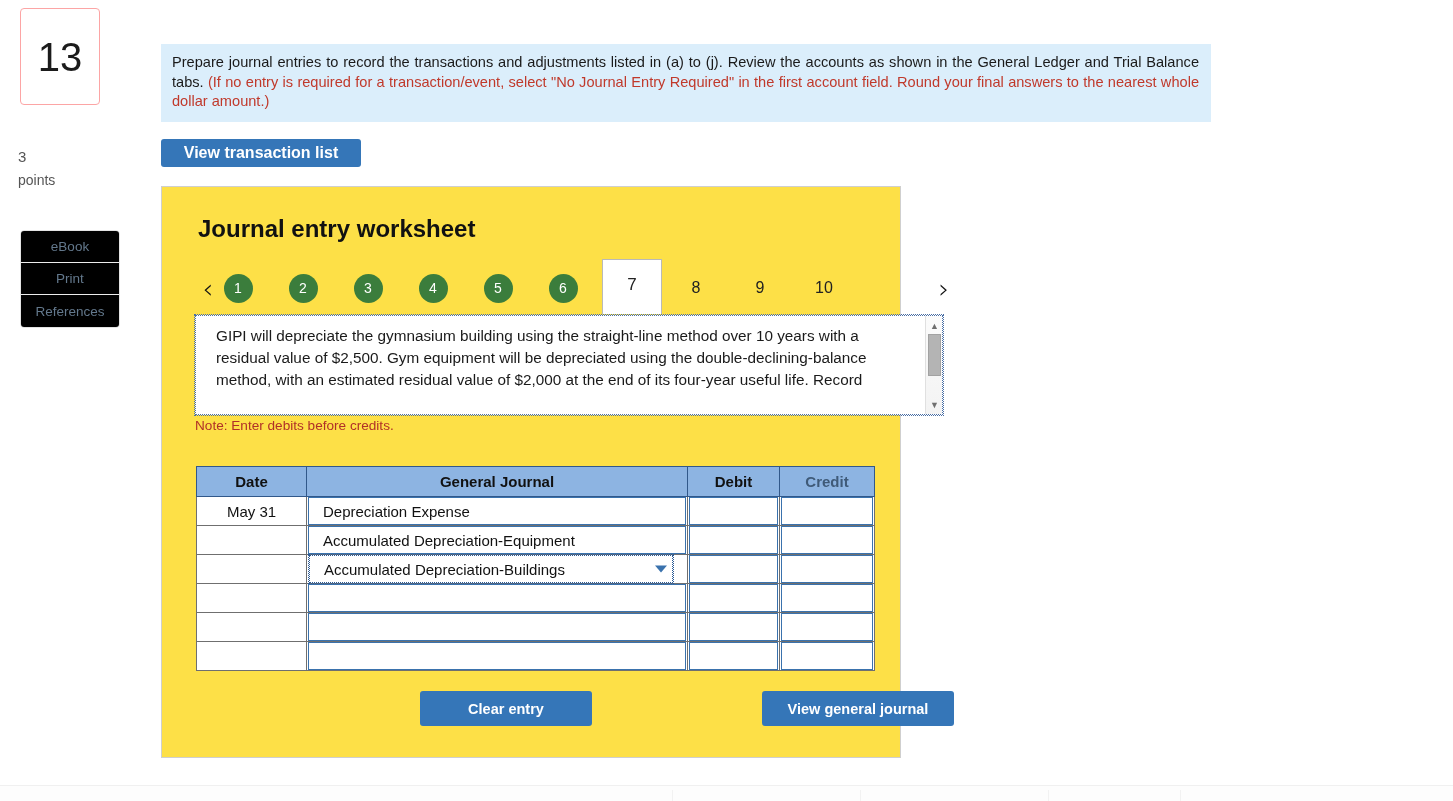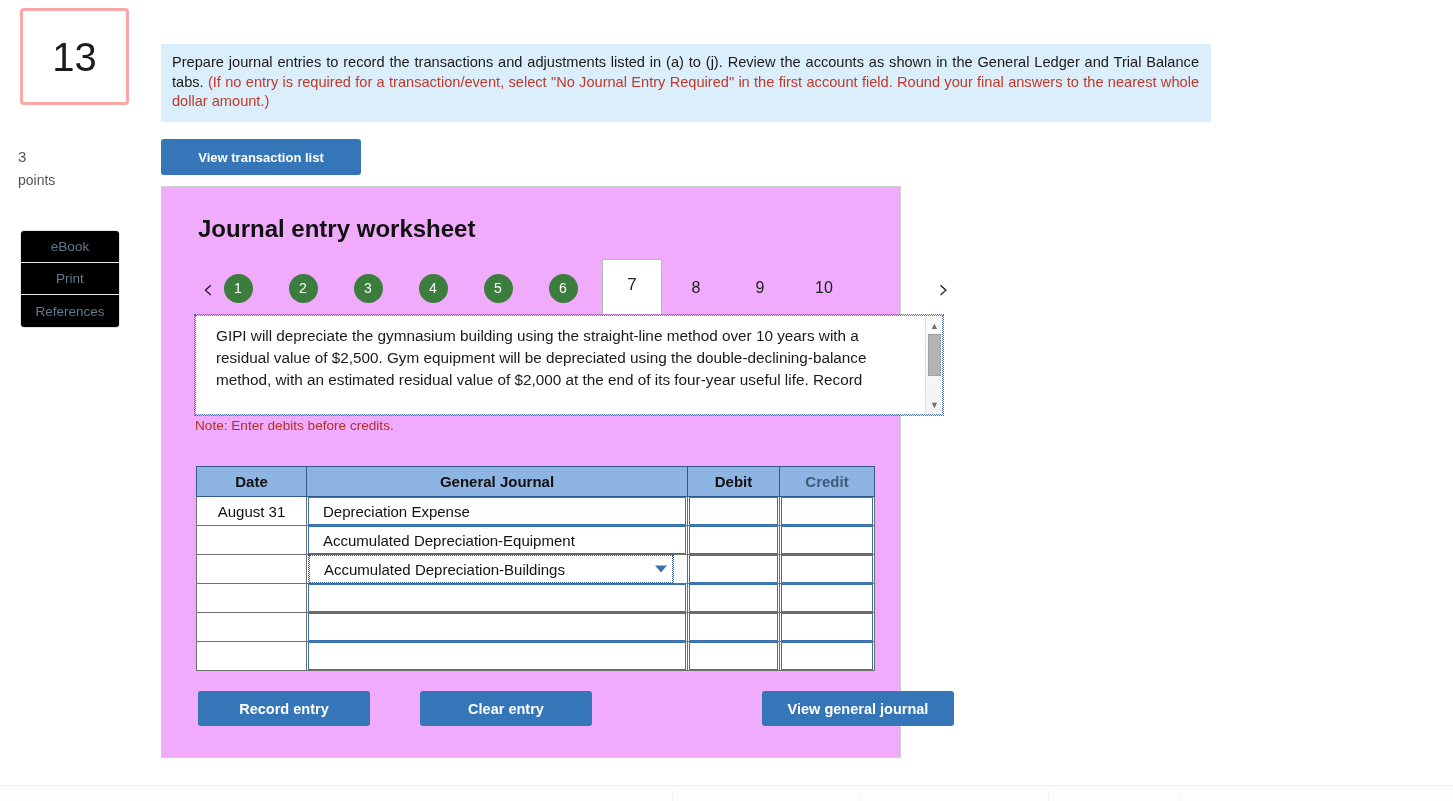--- a/index.html
+++ b/index.html
@@ -8,22 +8,22 @@
     width: 1453px; height: 801px;
     background: #ffffff;
     font-family: "Liberation Sans", sans-serif;
     overflow: hidden;
   }
   .page { position: relative; width: 1453px; height: 801px; background:#fff; }
 
   
   .rail { position:absolute; left:0; top:0; width:160px; height:801px; }
   .qnum-box {
-    position:absolute; left:20px; top:8px; width:109px; height:97px;
-    background:#fff; border:3px solid #fca5a5; border-radius:4px;
+    position:absolute; left:20px; top:8px; width:80px; height:97px;
+    background:#fff; border:1px solid #fca5a5; border-radius:4px;
     display:flex; align-items:center; justify-content:center;
   }
   .qnum { font-size:40px; color:#1b1b1b; line-height:1; font-weight:400; letter-spacing:0px; }
   .points-val { position:absolute; left:18px; top:148px; font-size:15px; color:#555; }
   .points-lbl { position:absolute; left:18px; top:172px; font-size:14px; color:#555; }
   .tool-box {
     position:absolute; left:20px; top:230px; width:100px;
     border:1px solid #e3e3e3; border-radius:4px; background:#fff; overflow:hidden;
   }
   .tool-btn {
@@ -44,27 +44,27 @@
   }
   .instr .req { color:#c0392b; }
 
   
   .btn-blue {
     background:#3576b8; color:#fff; border:none; border-radius:3px;
     font-family:"Liberation Sans", sans-serif; font-weight:bold;
     cursor:pointer; text-align:center;
   }
   .vtl {
-    position:absolute; left:161px; top:139px; width:200px; height:36px; font-size:13px;
+    position:absolute; left:161px; top:139px; width:200px; height:28px; font-size:16px;
   }
 
   
   .panel {
     position:absolute; left:161px; top:186px; width:740px; height:572px;
-    background:#f0abfc; border:1px solid #cfcfcf;
+    background:#fde047; border:1px solid #cfcfcf;
   }
   .panel-title {
     position:absolute; left:36px; top:28px; font-size:24px; font-weight:bold; color:#111;
   }
 
   
   .pager { position:absolute; left:30px; top:75px; width:768px; height:52px; }
   .pg-arrow {
     position:absolute; top:8px; width:32px; height:36px;
     display:flex; align-items:center; justify-content:center;
@@ -250,21 +250,21 @@
         <tr>
           <th>Date</th>
           <th>General Journal</th>
           <th>Debit</th>
           <th class="credit">Credit</th>
         </tr>
       </thead>
       <tbody>
 
         <tr>
-          <td class="date-cell">August 31</td>
+          <td class="date-cell">May 31</td>
           <td>
               <div class="cellwrap">
                 <div class="infield">Depreciation Expense</div>
               </div>
             </td>
           <td>
               <div class="cellwrap">
                 <div class="num-field"></div>
               </div>
             </td>
@@ -369,21 +369,20 @@
           <td>
               <div class="cellwrap">
                 <div class="num-field"></div>
               </div>
             </td>
         </tr>
 
       </tbody>
     </table>
 
-    <button class="btn-blue act act-record">Record entry</button>
     <button class="btn-blue act act-clear">Clear entry</button>
     <button class="btn-blue act act-view">View general journal</button>
   </div>
 
   <div class="botbar">
     <div class="divz" style="left:672px;"></div>
     <div class="divz" style="left:860px;"></div>
     <div class="divz" style="left:1048px;"></div>
     <div class="divz" style="left:1180px;"></div>
   </div>

